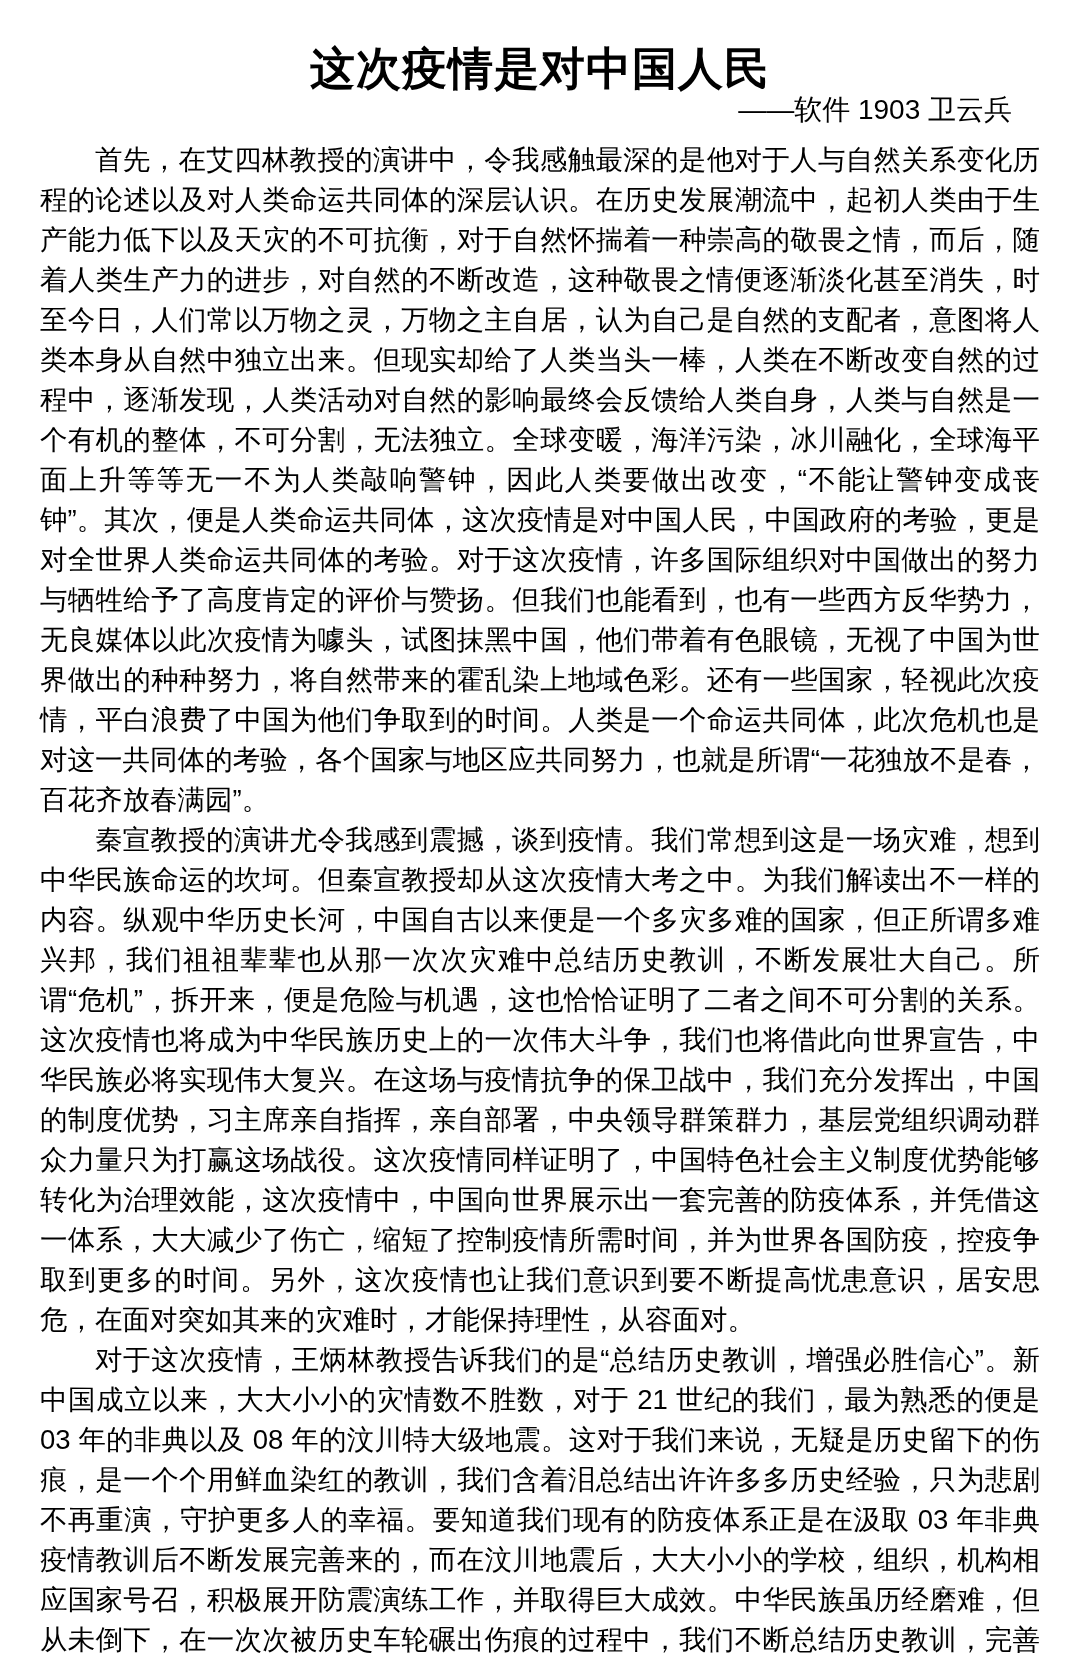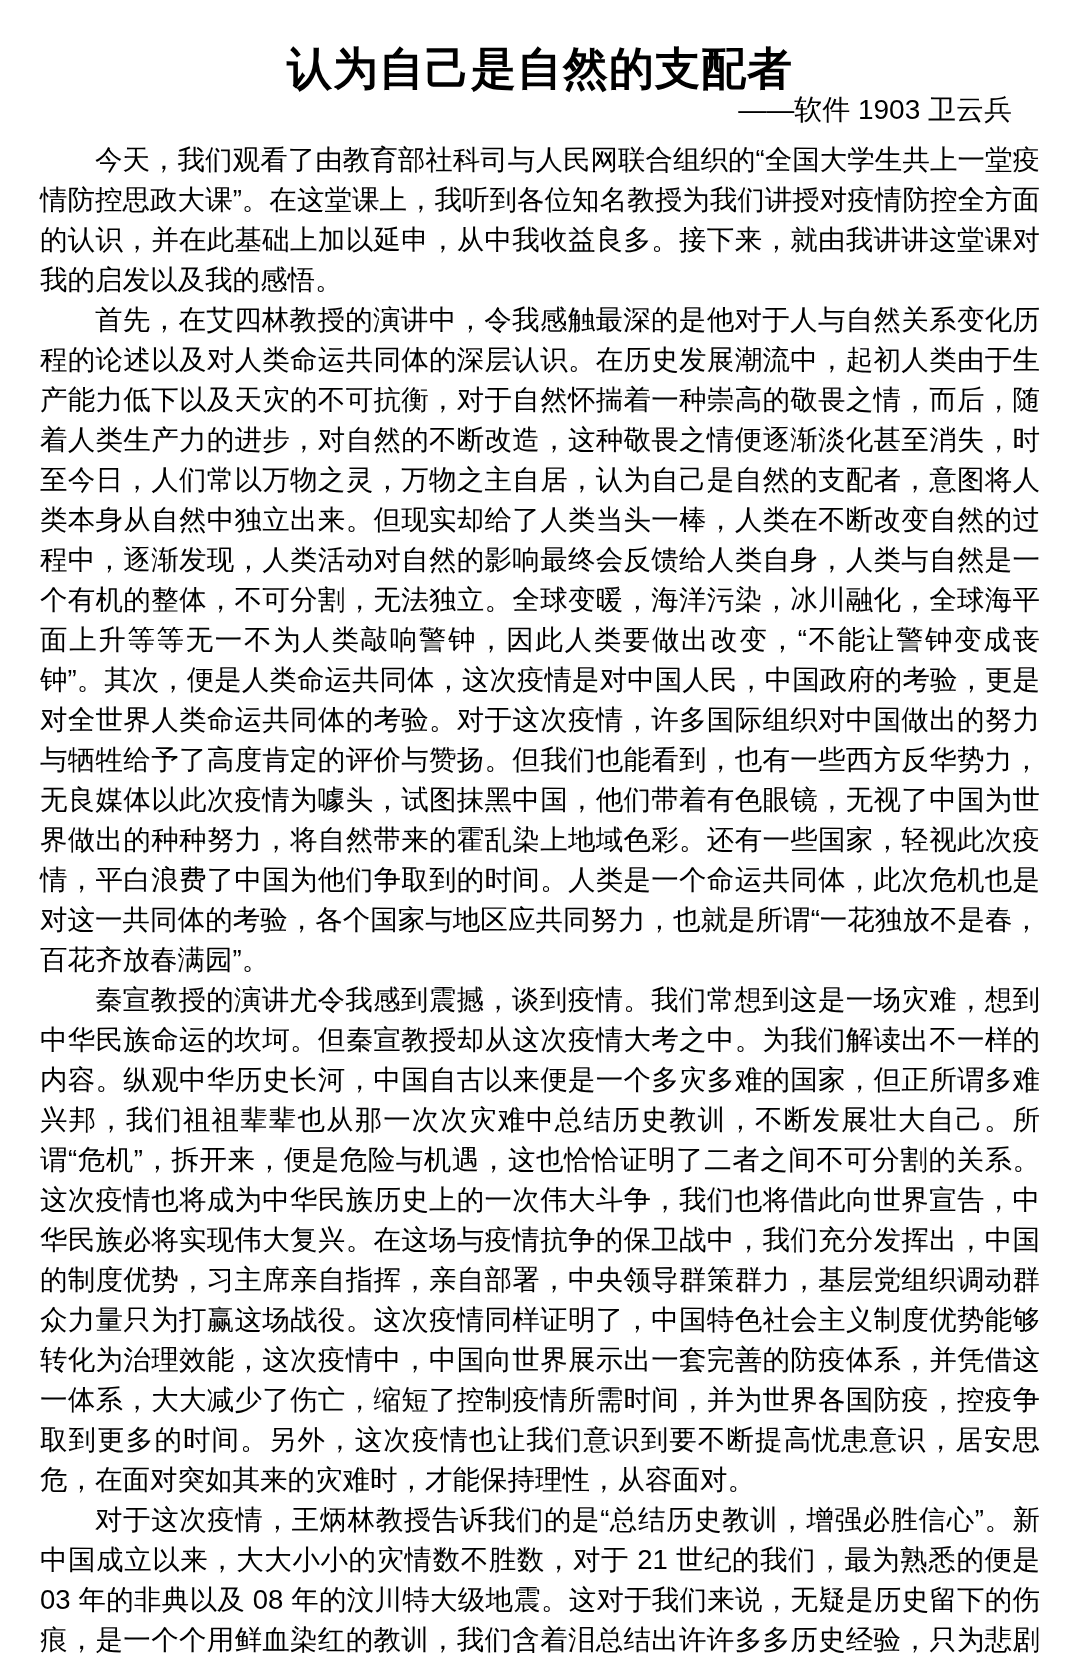--- a/index.html
+++ b/index.html
@@ -40,23 +40,22 @@
     text-justify: inter-ideograph;
     text-indent: 2em;
     margin: 0;
     word-break: break-all;
   }
 </style>
 </head>
 <body>
 
 <div class="page">
-  <h1 class="title">认为自己是自然的支配者</h1>
+  <h1 class="title">这次疫情是对中国人民</h1>
 
   <div class="byline">——软件 1903 卫云兵</div>
 
   <div class="body-text">
-    <p class="para">今天，我们观看了由教育部社科司与人民网联合组织的“全国大学生共上一堂疫情防控思政大课”。在这堂课上，我听到各位知名教授为我们讲授对疫情防控全方面的认识，并在此基础上加以延申，从中我收益良多。接下来，就由我讲讲这堂课对我的启发以及我的感悟。</p>
     <p class="para">首先，在艾四林教授的演讲中，令我感触最深的是他对于人与自然关系变化历程的论述以及对人类命运共同体的深层认识。在历史发展潮流中，起初人类由于生产能力低下以及天灾的不可抗衡，对于自然怀揣着一种崇高的敬畏之情，而后，随着人类生产力的进步，对自然的不断改造，这种敬畏之情便逐渐淡化甚至消失，时至今日，人们常以万物之灵，万物之主自居，认为自己是自然的支配者，意图将人类本身从自然中独立出来。但现实却给了人类当头一棒，人类在不断改变自然的过程中，逐渐发现，人类活动对自然的影响最终会反馈给人类自身，人类与自然是一个有机的整体，不可分割，无法独立。全球变暖，海洋污染，冰川融化，全球海平面上升等等无一不为人类敲响警钟，因此人类要做出改变，“不能让警钟变成丧钟”。其次，便是人类命运共同体，这次疫情是对中国人民，中国政府的考验，更是对全世界人类命运共同体的考验。对于这次疫情，许多国际组织对中国做出的努力与牺牲给予了高度肯定的评价与赞扬。但我们也能看到，也有一些西方反华势力，无良媒体以此次疫情为噱头，试图抹黑中国，他们带着有色眼镜，无视了中国为世界做出的种种努力，将自然带来的霍乱染上地域色彩。还有一些国家，轻视此次疫情，平白浪费了中国为他们争取到的时间。人类是一个命运共同体，此次危机也是对这一共同体的考验，各个国家与地区应共同努力，也就是所谓“一花独放不是春，百花齐放春满园”。</p>
     <p class="para">秦宣教授的演讲尤令我感到震撼，谈到疫情。我们常想到这是一场灾难，想到中华民族命运的坎坷。但秦宣教授却从这次疫情大考之中。为我们解读出不一样的内容。纵观中华历史长河，中国自古以来便是一个多灾多难的国家，但正所谓多难兴邦，我们祖祖辈辈也从那一次次灾难中总结历史教训，不断发展壮大自己。所谓“危机”，拆开来，便是危险与机遇，这也恰恰证明了二者之间不可分割的关系。这次疫情也将成为中华民族历史上的一次伟大斗争，我们也将借此向世界宣告，中华民族必将实现伟大复兴。在这场与疫情抗争的保卫战中，我们充分发挥出，中国的制度优势，习主席亲自指挥，亲自部署，中央领导群策群力，基层党组织调动群众力量只为打赢这场战役。这次疫情同样证明了，中国特色社会主义制度优势能够转化为治理效能，这次疫情中，中国向世界展示出一套完善的防疫体系，并凭借这一体系，大大减少了伤亡，缩短了控制疫情所需时间，并为世界各国防疫，控疫争取到更多的时间。另外，这次疫情也让我们意识到要不断提高忧患意识，居安思危，在面对突如其来的灾难时，才能保持理性，从容面对。</p>
     <p class="para">对于这次疫情，王炳林教授告诉我们的是“总结历史教训，增强必胜信心”。新中国成立以来，大大小小的灾情数不胜数，对于 21 世纪的我们，最为熟悉的便是 03 年的非典以及 08 年的汶川特大级地震。这对于我们来说，无疑是历史留下的伤痕，是一个个用鲜血染红的教训，我们含着泪总结出许许多多历史经验，只为悲剧不再重演，守护更多人的幸福。要知道我们现有的防疫体系正是在汲取 03 年非典疫情教训后不断发展完善来的，而在汶川地震后，大大小小的学校，组织，机构相应国家号召，积极展开防震演练工作，并取得巨大成效。中华民族虽历经磨难，但从未倒下，在一次次被历史车轮碾出伤痕的过程中，我们不断总结历史教训，完善自己，壮大自己，并怀揣着必胜的信心去迎接历史的考验。</p>
   </div>
 </div>
 
 </body></html>

